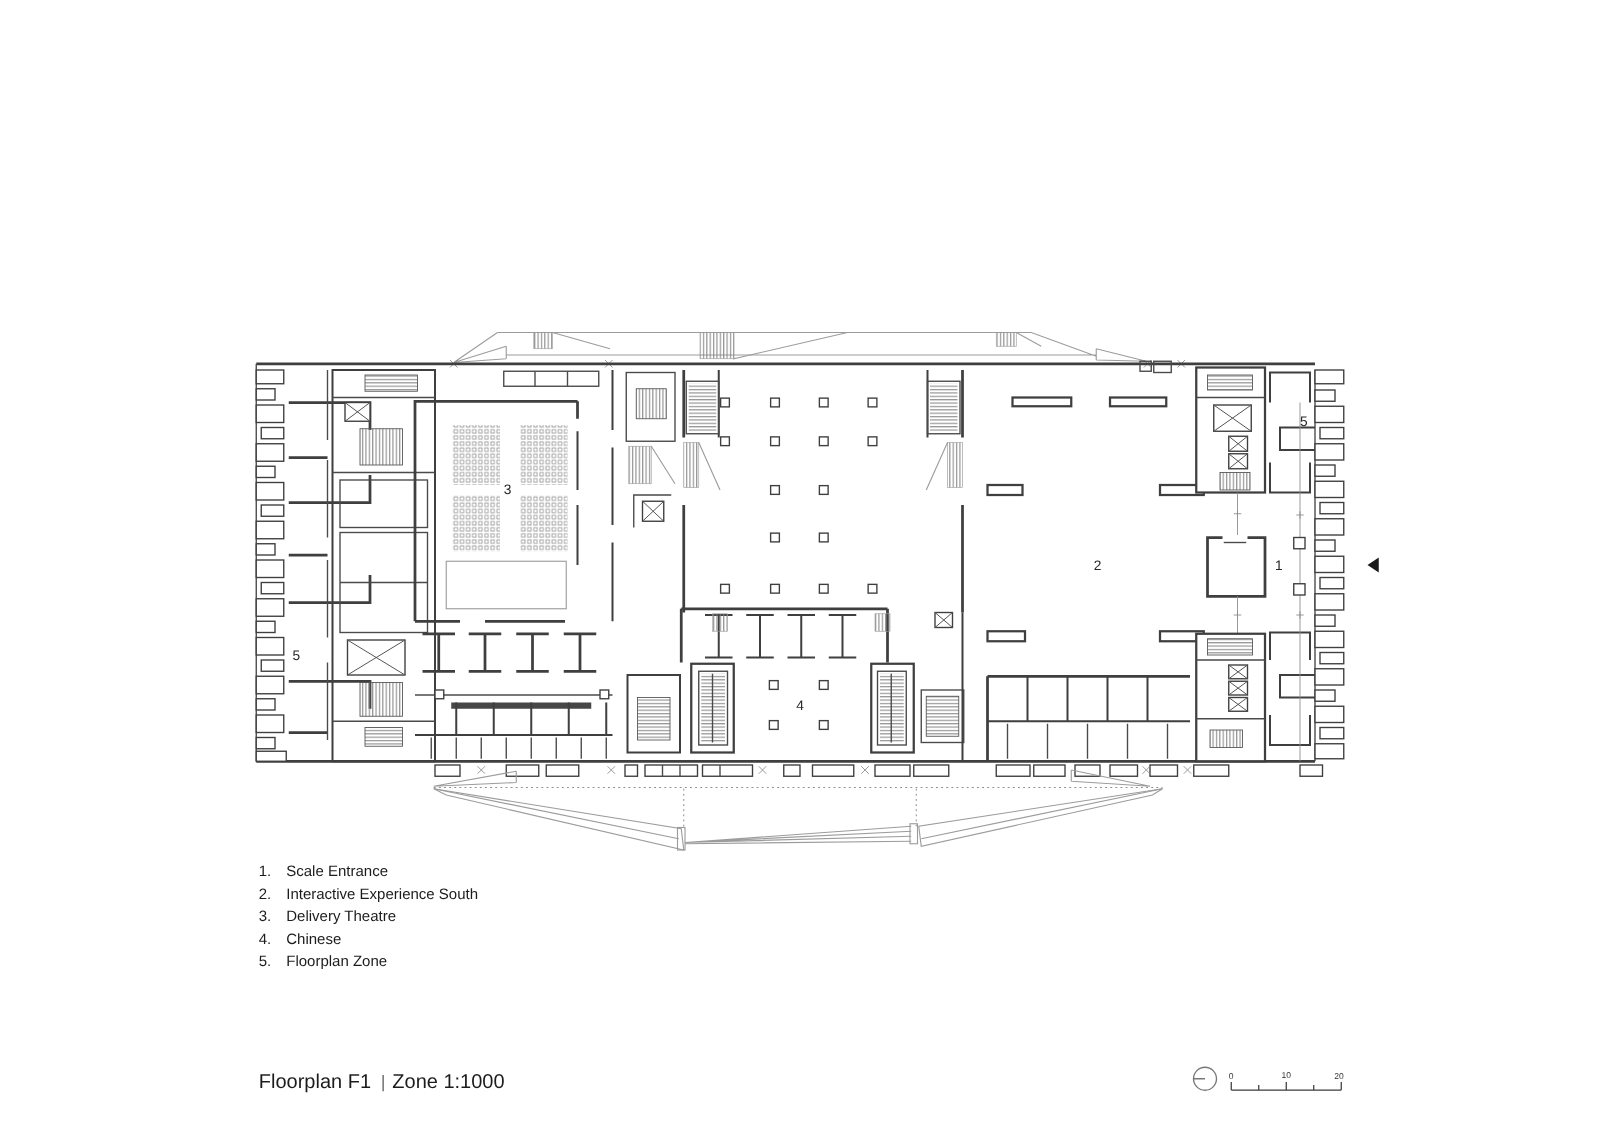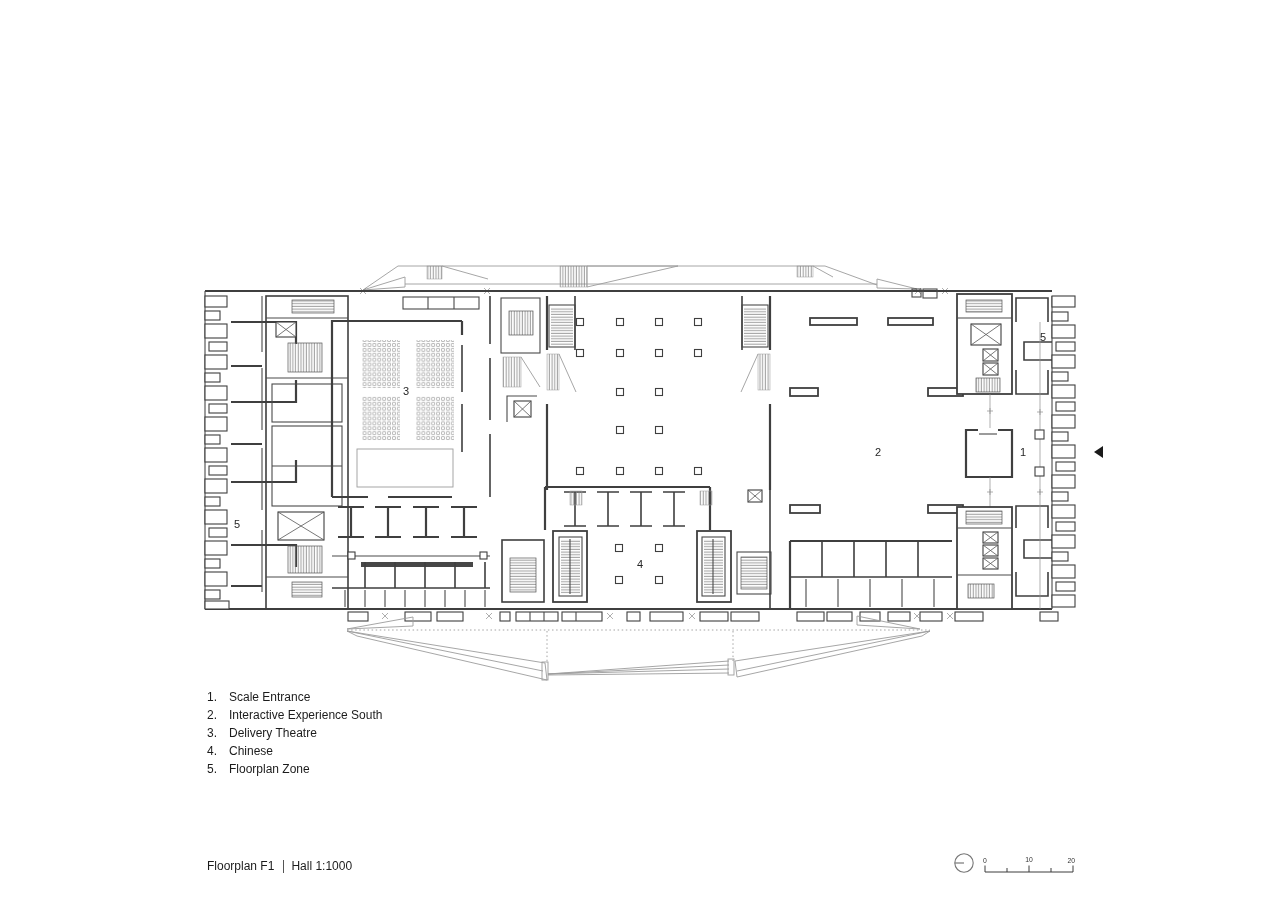--- a/index.html
+++ b/index.html
@@ -19,21 +19,21 @@
   .dot{stroke:#8d8d8d;stroke-width:0.8;fill:none;stroke-dasharray:1.5 2.6;}
   .cl{stroke:#8d8d8d;stroke-width:0.7;fill:none;}
   .xl{stroke:#555;stroke-width:0.8;fill:none;}
   .lbl{font-family:"Liberation Sans",sans-serif;font-size:11px;fill:#262626;text-anchor:middle;}
   .sbt{font-family:"Liberation Sans",sans-serif;font-size:6.8px;fill:#333;}
   .sb{stroke:#3c3c3c;stroke-width:1;fill:none;}
 
   .legend{position:absolute;left:207px;top:689px;font-size:12px;line-height:17.9px;color:#1c1c1c;}
   .legend .row{display:flex;}
   .legend .num{width:22px;}
-  .footer{position:absolute;left:207px;top:858px;font-size:12px;color:#1c1c1c;
+  .footer{position:absolute;left:207px;top:858px;font-size:16px;color:#1c1c1c;
           display:flex;align-items:center;height:16px;}
   .footer .sep{width:1px;height:13px;background:#555;margin:0 7px 0 9px;}
 </style>
 </head>
 <body>
 
 <div class="page">
 
 <svg class="plan" width="1280" height="904" viewBox="0 0 1280 904">
   <defs>
@@ -363,16 +363,16 @@
   </div>
   <div class="row">
     <span class="num">5.</span>
     <span>Floorplan Zone</span>
   </div>
 </div>
 
 <div class="footer">
   <span>Floorplan F1</span>
   <span class="sep"></span>
-  <span>Hall 1:1000</span>
+  <span>Zone 1:1000</span>
 </div>
 
 </div>
 
 </body></html>

